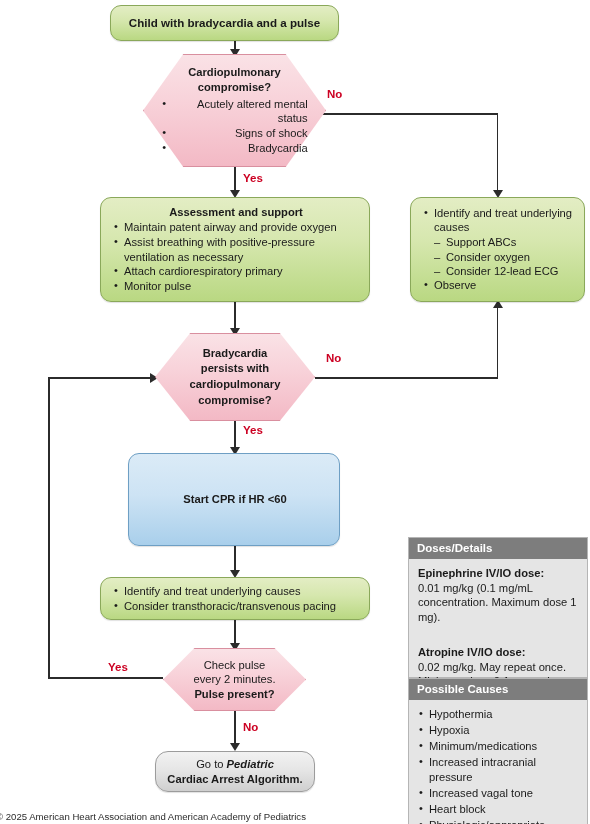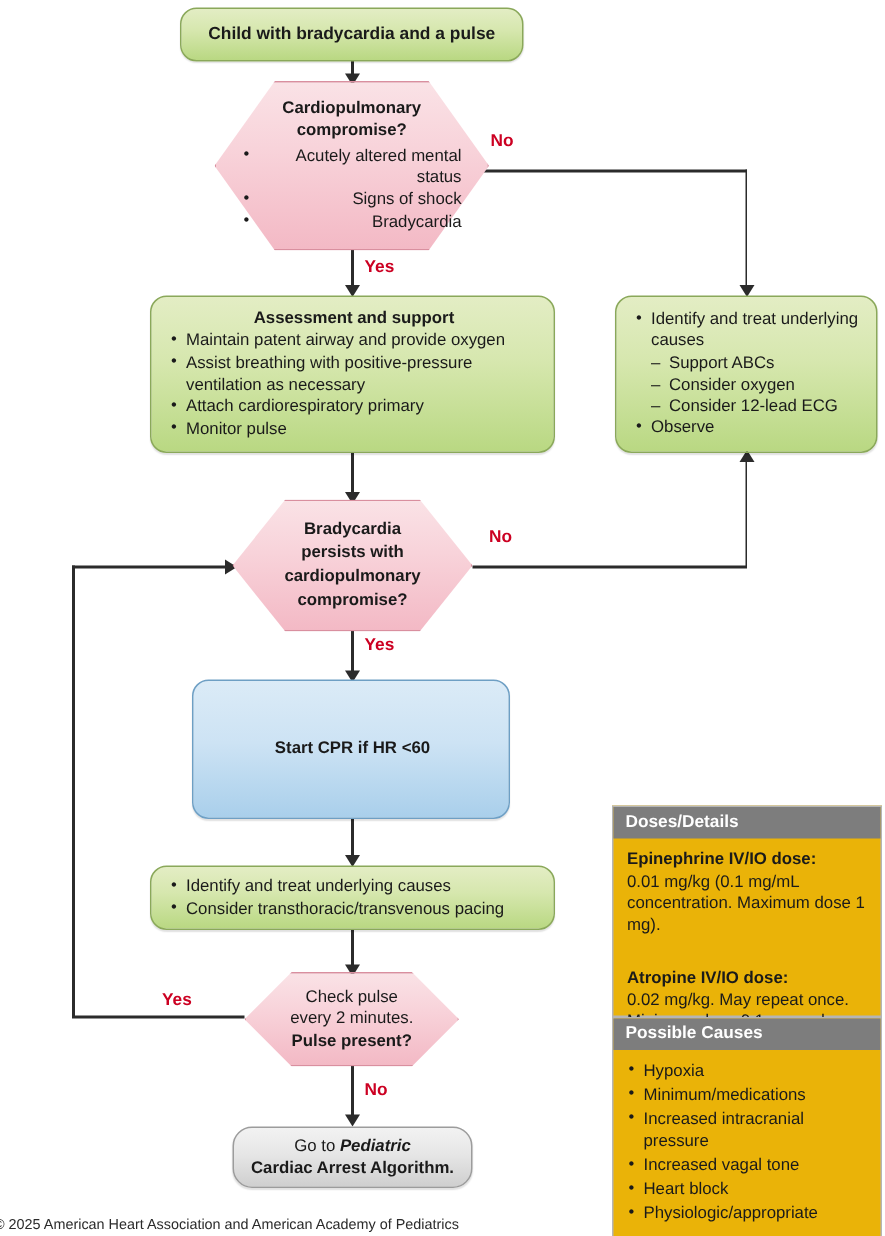--- a/index.html
+++ b/index.html
@@ -147,21 +147,21 @@
     font-weight: bold;
     font-size: 11.5px;
     z-index: 4;
   }
 
   
   .panel {
     position: absolute;
     z-index: 3;
     border: 1px solid #b5b5b5;
-    background: #eab308;
+    background: #e5e5e5;
   }
   .panel-head {
     background: #7d7d7d;
     color: #ffffff;
     font-weight: bold;
     font-size: 11.5px;
     padding: 4px 8px 5px 8px;
   }
   .panel-body {
     padding: 7px 8px 7px 9px;
@@ -223,21 +223,21 @@
   <div class="ln v" style="left:234px; top:710px; height:36px;"></div>
   <div class="arrow down" style="left:230px; top:743px;"></div>
 
   <div class="lbl" style="left:327px; top:88px;">No</div>
   <div class="lbl" style="left:243px; top:172px;">Yes</div>
   <div class="lbl" style="left:326px; top:352px;">No</div>
   <div class="lbl" style="left:243px; top:424px;">Yes</div>
   <div class="lbl" style="left:108px; top:661px;">Yes</div>
   <div class="lbl" style="left:243px; top:721px;">No</div>
 
-  <div class="node rounded" style="left:120px; top:5px; width:229px; height:36px; padding:0;">
+  <div class="node rounded" style="left:110px; top:5px; width:229px; height:36px; padding:0;">
     <div class="title tight" style="font-size:11.6px;">Child with bradycardia and a pulse</div>
   </div>
 
   <div class="hex" style="left:143px; top:54px; width:183px; height:113px;">
     <div class="hexbg"></div>
     <div class="hexinner" style="width:80%;">
       <div class="title">Cardiopulmonary</div>
       <div class="title" style="margin-bottom:2px;">compromise?</div>
       <ul class="bl">
         <li>Acutely altered mental status</li>
@@ -319,20 +319,21 @@
         <div class="dose-name">Atropine IV/IO dose:</div>
         <div>0.02 mg/kg. May repeat once. Minimum dose 0.1 mg and maximum single dose 0.5 mg.</div>
       </div>
     </div>
   </div>
 
   <div class="panel" style="left:408px; top:678px; width:180px; height:146px; border-bottom:none;">
     <div class="panel-head">Possible Causes</div>
     <div class="panel-body">
       <ul class="bl">
+        <li>Hypothermia</li>
         <li>Hypoxia</li>
         <li>Minimum/medications</li>
         <li>Increased intracranial pressure</li>
         <li>Increased vagal tone</li>
         <li>Heart block</li>
         <li>Physiologic/appropriate</li>
       </ul>
     </div>
   </div>
 

